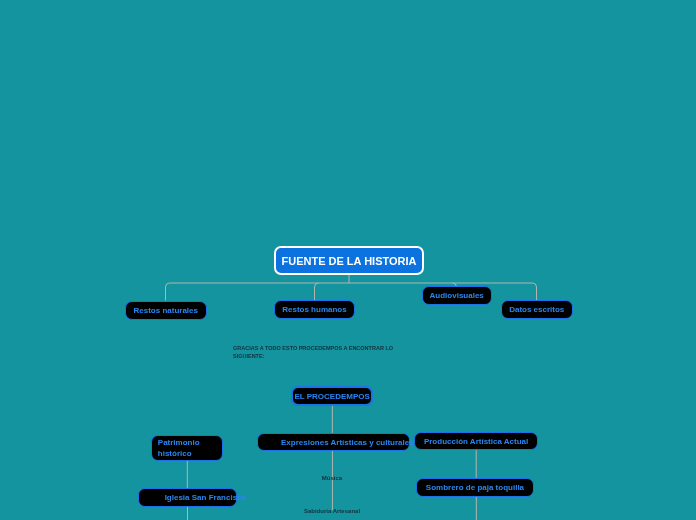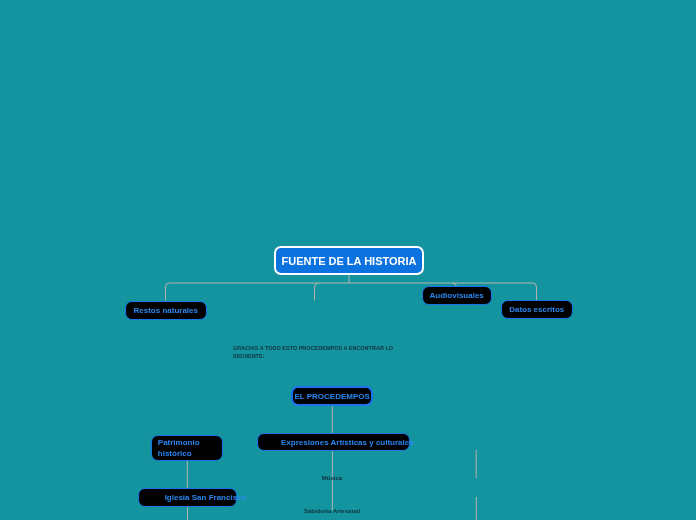--- a/index.html
+++ b/index.html
@@ -31,27 +31,30 @@
     <path d="M332.4 451 V510"></path>
     <path d="M187.3 461 V488"></path>
     <path d="M187.5 507 V520"></path>
     <path d="M476.2 450 V478"></path>
     <path d="M476.3 497 V520"></path>
   </svg>
 
   <div class="node root" style="left:274px;top:246px;width:150px;height:29px;">FUENTE DE LA HISTORIA</div>
 
   <div class="node leaf" style="left:124.5px;top:300.5px;width:82.5px;height:19px;">Restos naturales</div>
+  <div class="node leaf" style="left:273.7px;top:300.4px;width:81.5px;height:19px;">Restos humanos</div>
   <div class="node leaf" style="left:421.7px;top:286px;width:70px;height:19px;">Audiovisuales</div>
   <div class="node leaf" style="left:500.5px;top:300.4px;width:72.5px;height:19px;">Datos escritos</div>
 
   <div class="note" style="left:233px;top:344px;width:175px;">GRACIAS A TODO ESTO PROCEDEMPOS A ENCONTRAR LO SIGUIENTE:</div>
 
   <div class="node leaf big" style="left:290.9px;top:386.4px;width:82.4px;height:19.4px;">EL PROCEDEMPOS</div>
 
   <div class="node leaf" style="left:150.8px;top:434.8px;width:72.7px;height:26.6px;white-space:normal;justify-content:flex-start;padding-left:6px;line-height:11px;">Patrimonio histórico</div>
   <div class="node leaf" style="left:256.8px;top:433.1px;width:153.1px;height:17.9px;padding-left:28px;">Expresiones Artísticas y culturales</div>
+  <div class="node leaf" style="left:414.4px;top:432.4px;width:123.4px;height:17.7px;">Producción Artística Actual</div>
 
   <div class="node leaf" style="left:137.9px;top:487.9px;width:99.3px;height:19px;padding-left:36px;">Iglesia San Francisco</div>
+  <div class="node leaf" style="left:415.7px;top:477.8px;width:118.5px;height:19.5px;">Sombrero de paja toquilla</div>
 
   <div class="plain" style="left:302px;top:475px;width:60px;">Música</div>
   <div class="plain" style="left:292px;top:508px;width:80px;">Sabiduría Artesanal</div>
 </div>
 
 </body></html>

